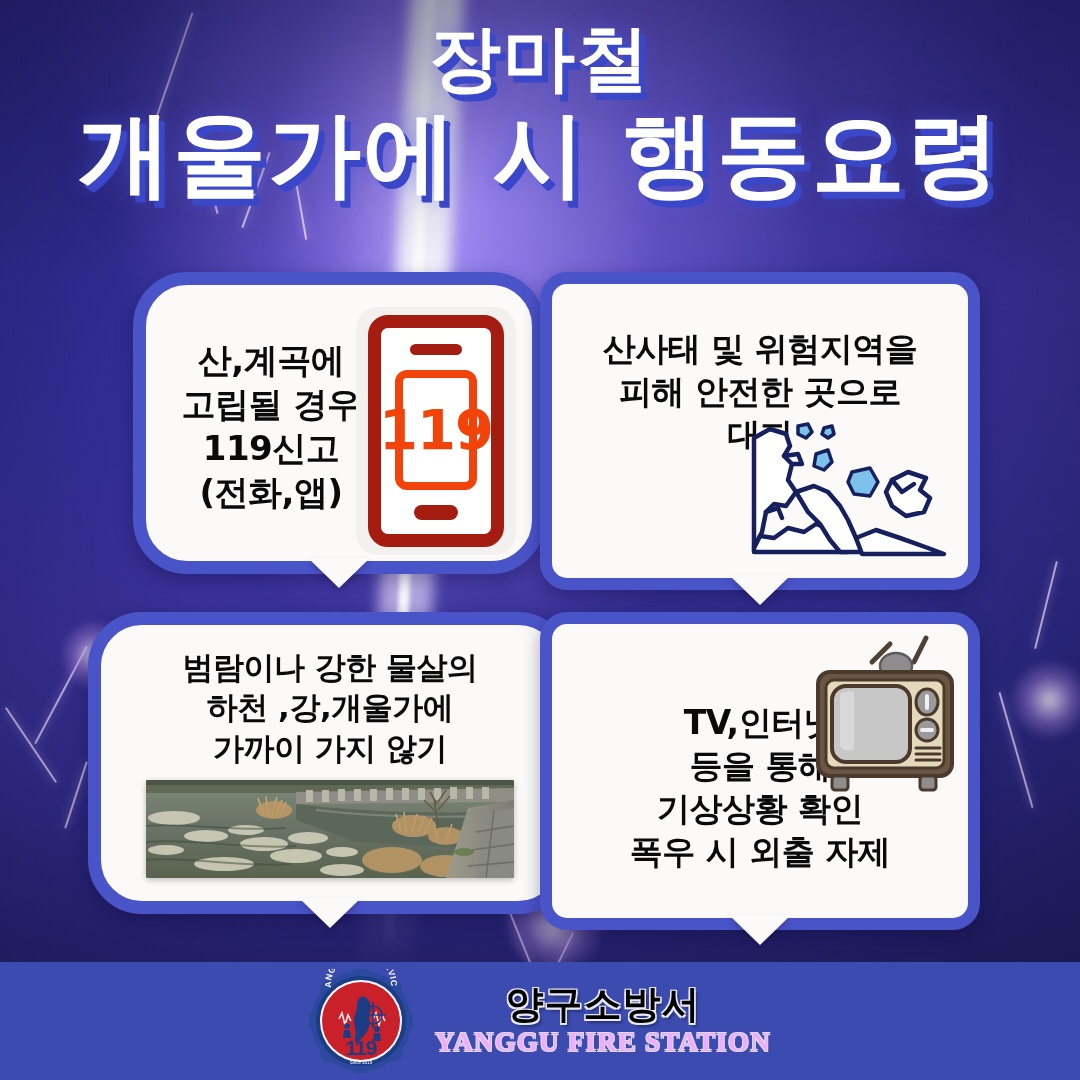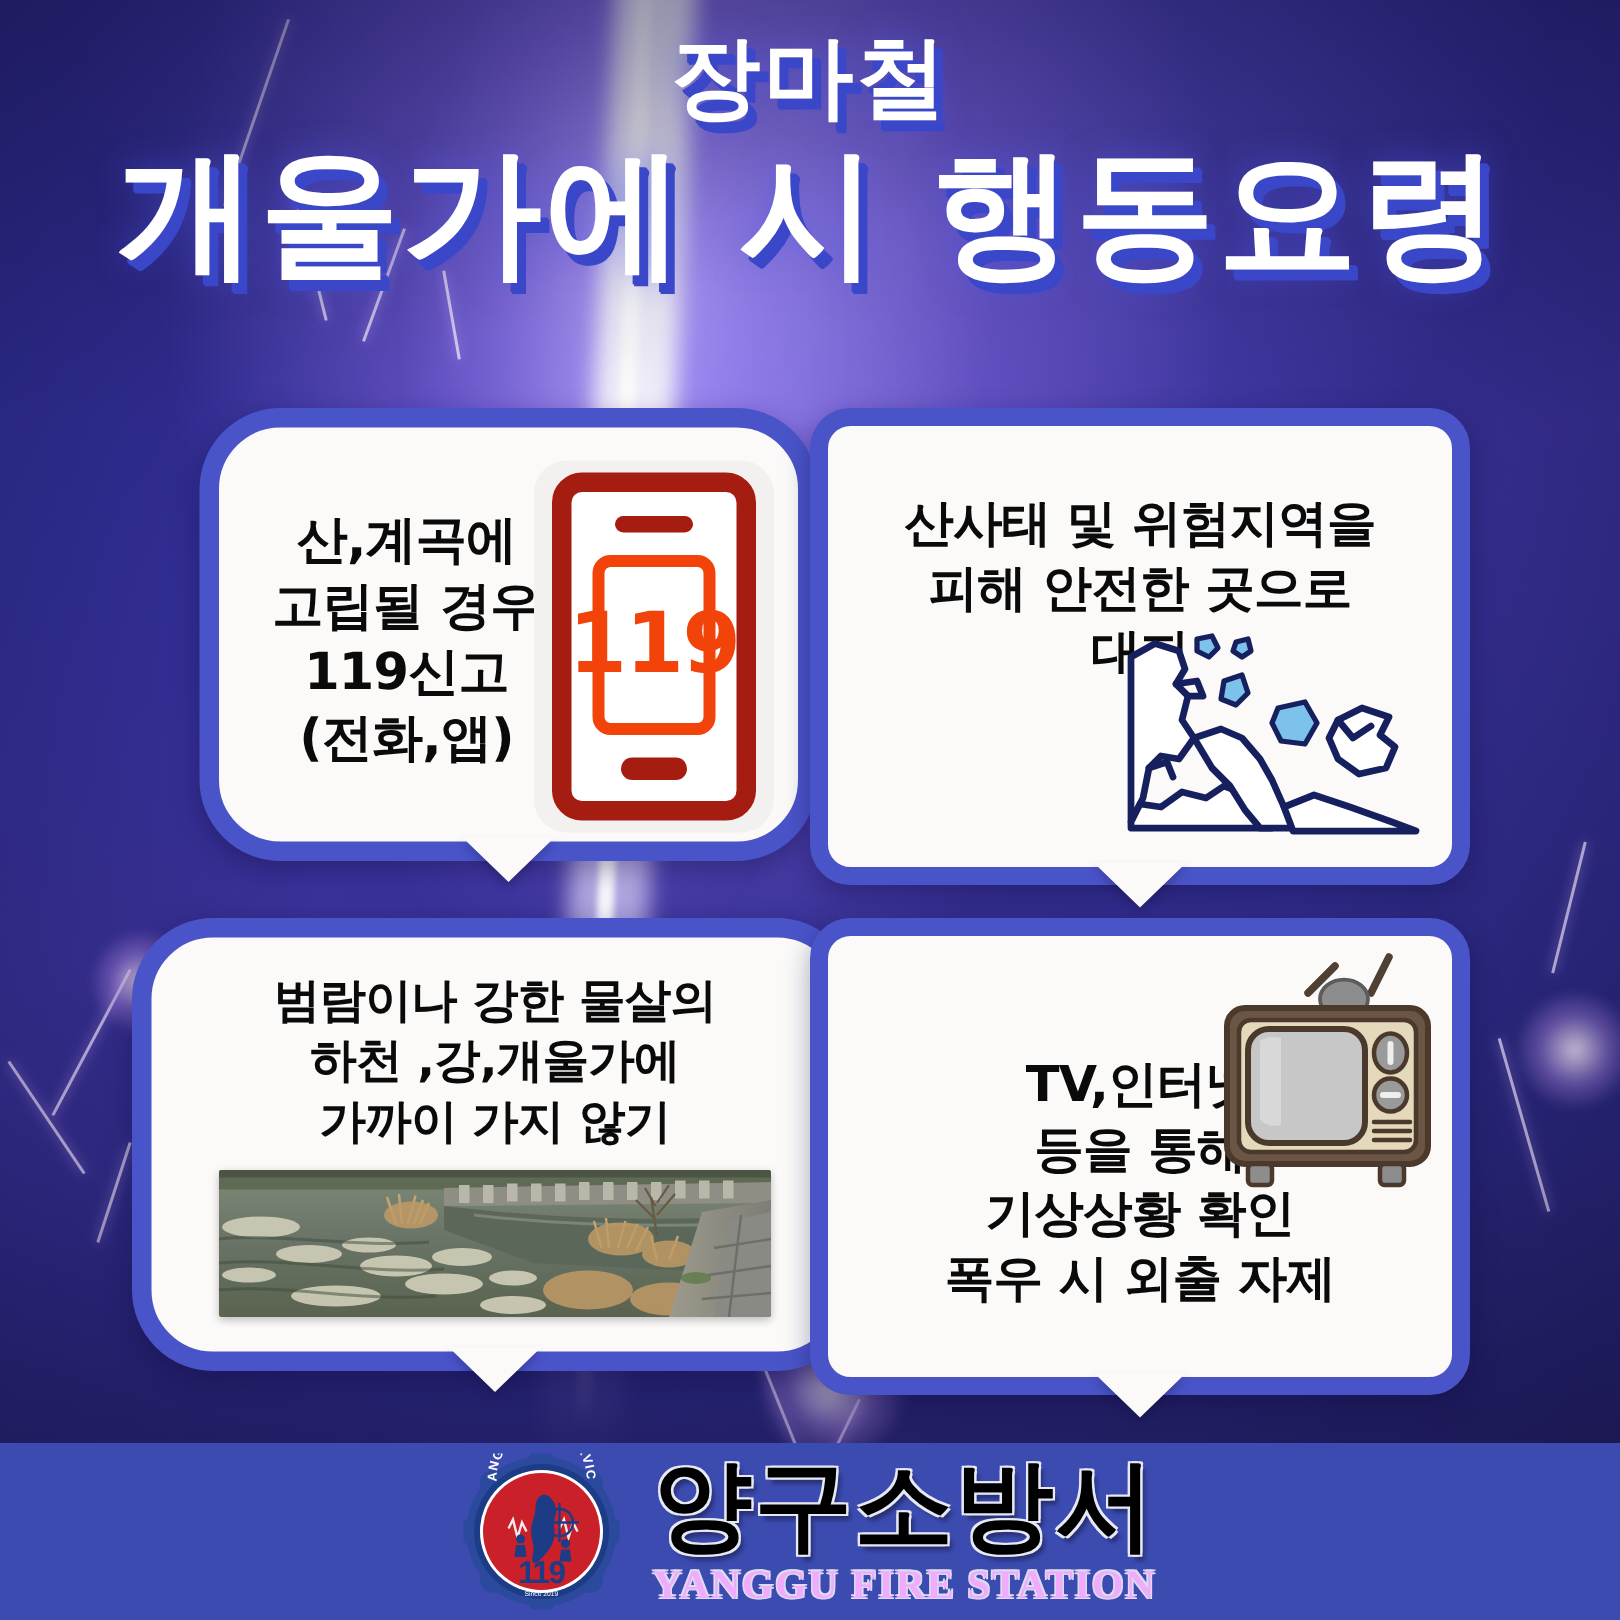--- a/index.html
+++ b/index.html
@@ -93,21 +93,21 @@
     color: #ffffff;
     font-weight: 900;
     letter-spacing: 2px;
     line-height: 1.0;
     text-shadow:
       5px 6px 0 #3a47c8,
       6px 7px 0 #3a47c8,
       0 0 22px rgba(80,90,230,0.55);
     margin: 0;
   }
-  .title-line.l1 { font-size: 60px; text-align: center; }
+  .title-line.l1 { font-size: 72px; text-align: center; }
   .title-line.l2 { font-size: 93px; margin-top: 14px; }
 
   
   .cards {
     position: absolute;
     left: 88px; top: 272px;
     width: 904px;
     z-index: 5;
   }
   .card-slot { position: absolute; }
@@ -237,21 +237,21 @@
     position: absolute; left: 0; right: 0; bottom: 0;
     height: 118px;
     background: #3b4bb0;
     display: flex; align-items: center; justify-content: center;
     gap: 22px;
     z-index: 7;
   }
   .emblem { width: 104px; height: 104px; flex: none; }
   .footer-text { display: flex; flex-direction: column; align-items: center; }
   .footer-ko {
-    font-size: 66px; font-weight: 900; color: #000;
+    font-size: 38px; font-weight: 900; color: #000;
     line-height: 1.0; letter-spacing: 1px;
     text-shadow: -1.5px -1.5px 0 #e8e8f4, 1.5px -1.5px 0 #e8e8f4,
                  -1.5px 1.5px 0 #e8e8f4, 1.5px 1.5px 0 #e8e8f4,
                  3px 4px 3px rgba(0,0,0,0.35);
   }
   .footer-en {
     font-size: 27px; font-weight: 800; color: #f0abfc;
     letter-spacing: 1.2px; margin-top: 4px;
     text-shadow: -1px -1px 0 #dcdcf0, 1px -1px 0 #dcdcf0,
                  -1px 1px 0 #dcdcf0, 1px 1px 0 #dcdcf0;

